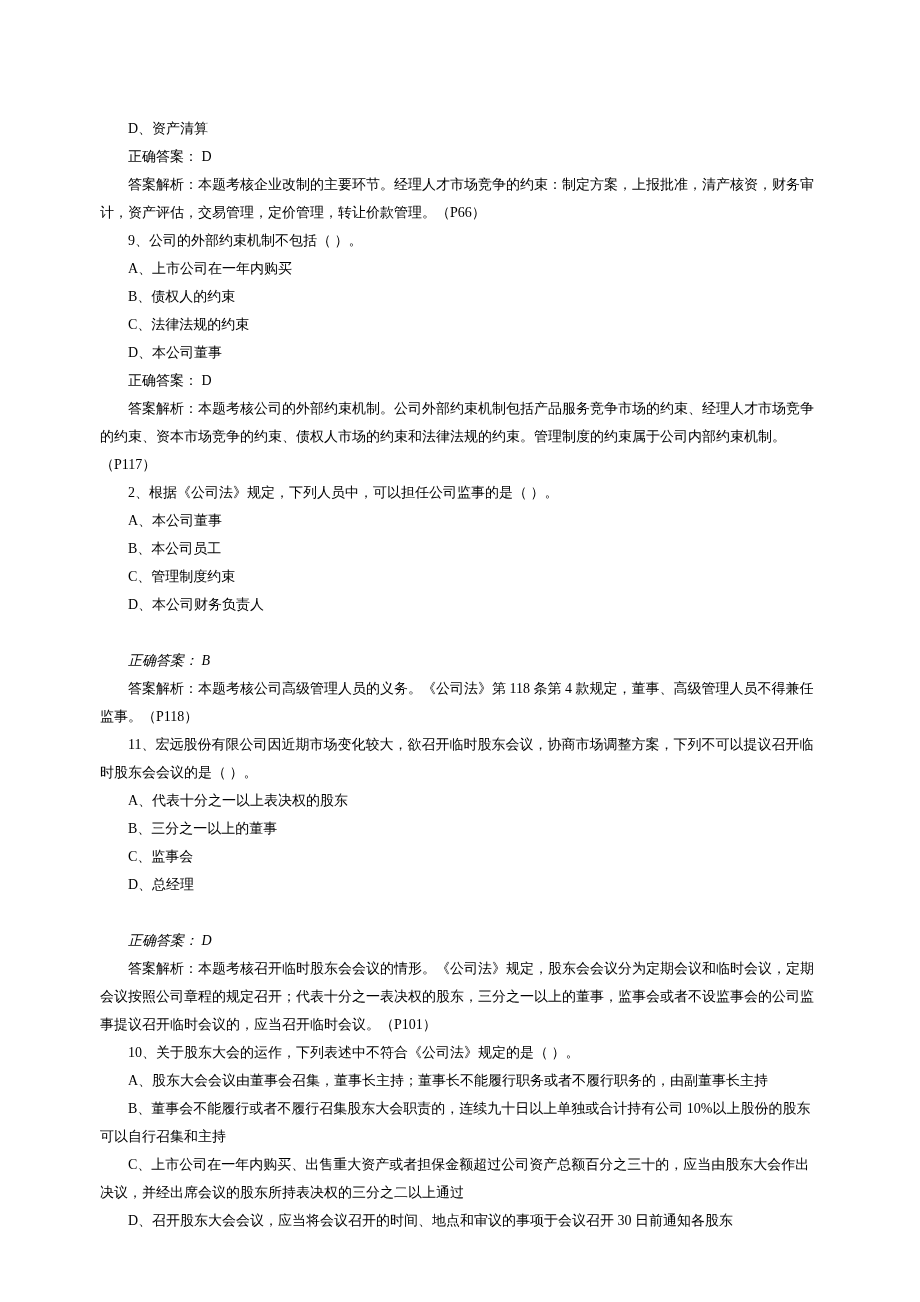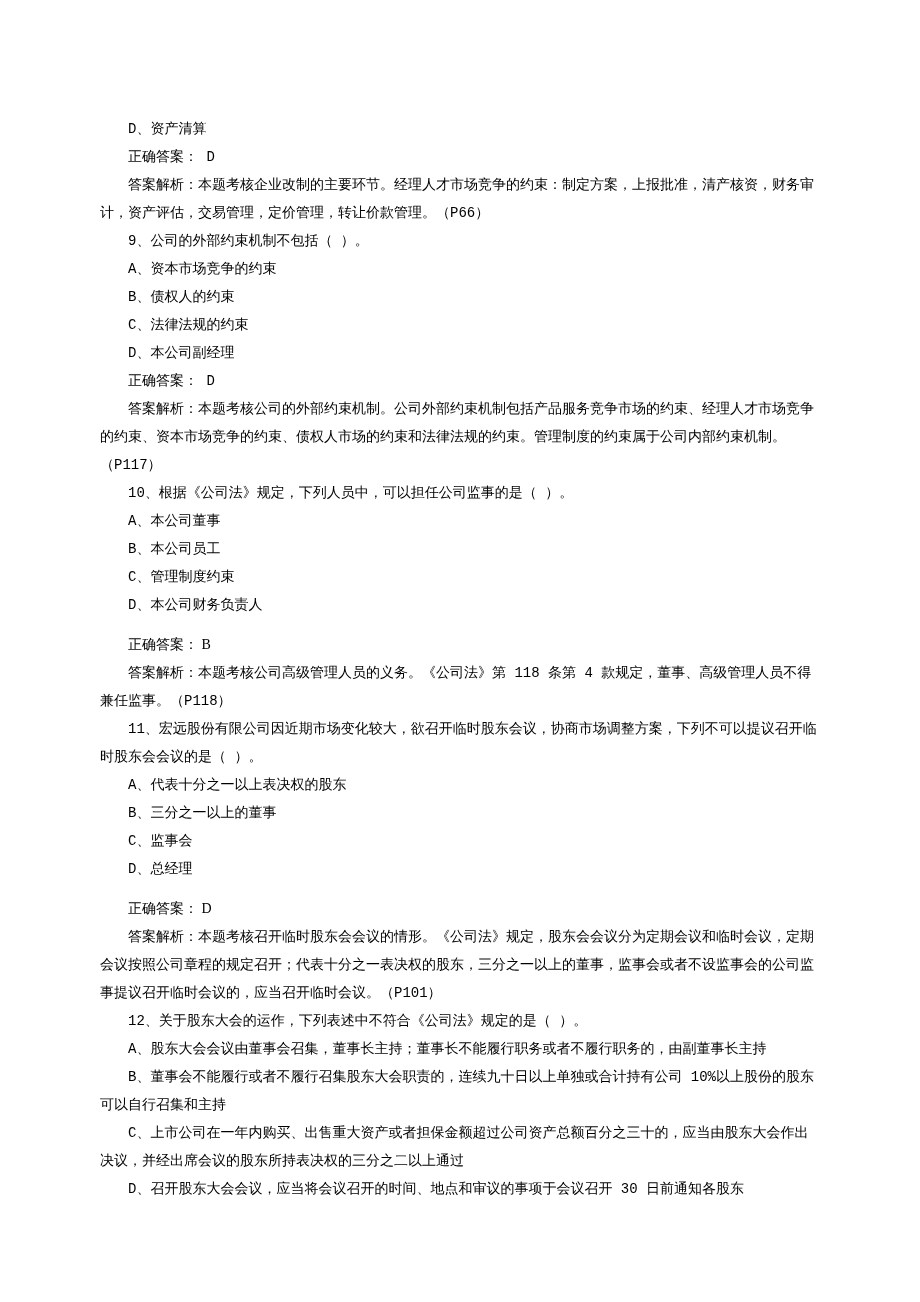--- a/index.html
+++ b/index.html
@@ -11,55 +11,55 @@
   body {
     font-family: "SimSun", "宋体", serif;
     font-size: 14px;
     color: #000000;
     line-height: 2.0;
     padding: 115px 100px 80px 100px;
     box-sizing: border-box;
   }
   .line {
     text-indent: 2em;
-    font-family: Liberation Mono, monospace;
   }
   .line-extra {
     text-indent: 2em;
-    margin-top: 12px;
+    margin-top: 28px;
+    font-style: italic;
   }
 </style>
 </head>
 <body>
 
 <div class="line">D、资产清算</div>
 <div class="line">正确答案：  D</div>
 <div class="line">答案解析：本题考核企业改制的主要环节。经理人才市场竞争的约束：制定方案，上报批准，清产核资，财务审计，资产评估，交易管理，定价管理，转让价款管理。（P66）</div>
 
 <div class="line">9、公司的外部约束机制不包括（  ）。</div>
-<div class="line">A、资本市场竞争的约束</div>
+<div class="line">A、上市公司在一年内购买</div>
 <div class="line">B、债权人的约束</div>
 <div class="line">C、法律法规的约束</div>
-<div class="line">D、本公司副经理</div>
+<div class="line">D、本公司董事</div>
 <div class="line">正确答案：  D</div>
 <div class="line">答案解析：本题考核公司的外部约束机制。公司外部约束机制包括产品服务竞争市场的约束、经理人才市场竞争的约束、资本市场竞争的约束、债权人市场的约束和法律法规的约束。管理制度的约束属于公司内部约束机制。（P117）</div>
 
-<div class="line">10、根据《公司法》规定，下列人员中，可以担任公司监事的是（  ）。</div>
+<div class="line">2、根据《公司法》规定，下列人员中，可以担任公司监事的是（  ）。</div>
 <div class="line">A、本公司董事</div>
 <div class="line">B、本公司员工</div>
 <div class="line">C、管理制度约束</div>
 <div class="line">D、本公司财务负责人</div>
 <div class="line-extra">正确答案：  B</div>
 <div class="line">答案解析：本题考核公司高级管理人员的义务。《公司法》第 118 条第 4 款规定，董事、高级管理人员不得兼任监事。（P118）</div>
 
 <div class="line">11、宏远股份有限公司因近期市场变化较大，欲召开临时股东会议，协商市场调整方案，下列不可以提议召开临时股东会会议的是（  ）。</div>
 <div class="line">A、代表十分之一以上表决权的股东</div>
 <div class="line">B、三分之一以上的董事</div>
 <div class="line">C、监事会</div>
 <div class="line">D、总经理</div>
 <div class="line-extra">正确答案：  D</div>
 <div class="line">答案解析：本题考核召开临时股东会会议的情形。《公司法》规定，股东会会议分为定期会议和临时会议，定期会议按照公司章程的规定召开；代表十分之一表决权的股东，三分之一以上的董事，监事会或者不设监事会的公司监事提议召开临时会议的，应当召开临时会议。（P101）</div>
 
-<div class="line">12、关于股东大会的运作，下列表述中不符合《公司法》规定的是（  ）。</div>
+<div class="line">10、关于股东大会的运作，下列表述中不符合《公司法》规定的是（  ）。</div>
 <div class="line">A、股东大会会议由董事会召集，董事长主持；董事长不能履行职务或者不履行职务的，由副董事长主持</div>
 <div class="line">B、董事会不能履行或者不履行召集股东大会职责的，连续九十日以上单独或合计持有公司 10%以上股份的股东可以自行召集和主持</div>
 <div class="line">C、上市公司在一年内购买、出售重大资产或者担保金额超过公司资产总额百分之三十的，应当由股东大会作出决议，并经出席会议的股东所持表决权的三分之二以上通过</div>
 <div class="line">D、召开股东大会会议，应当将会议召开的时间、地点和审议的事项于会议召开 30 日前通知各股东</div>
 
 </body></html>

